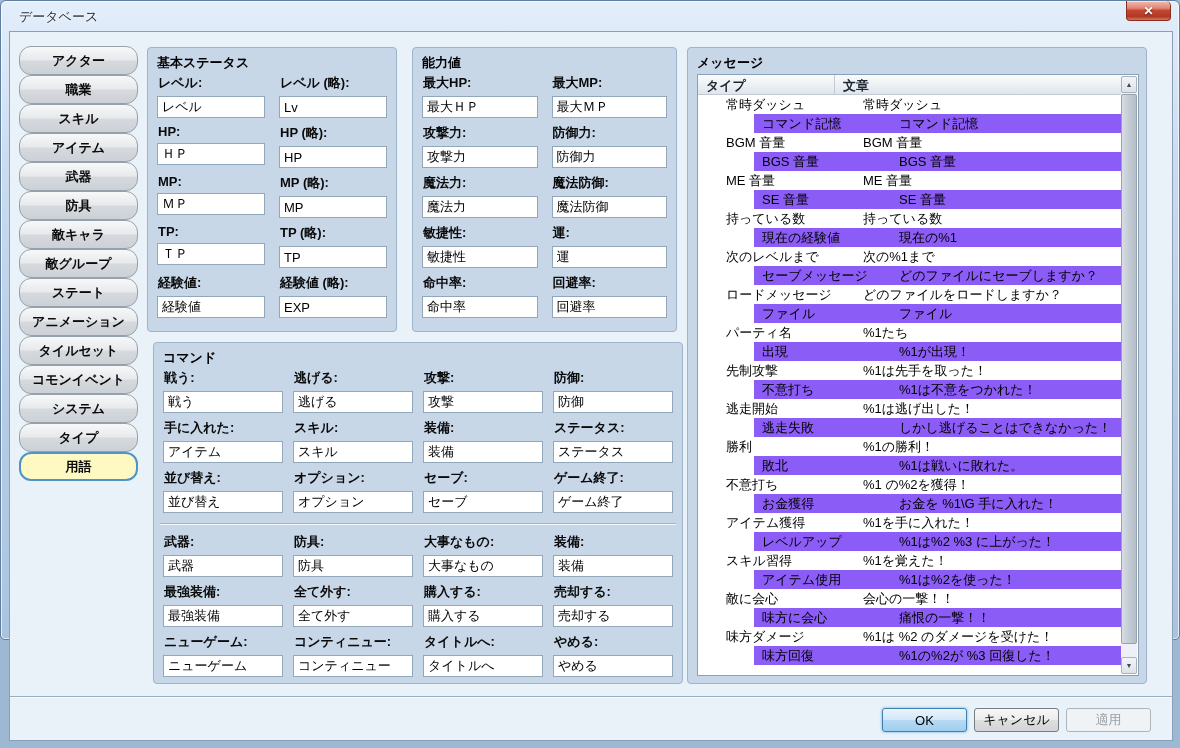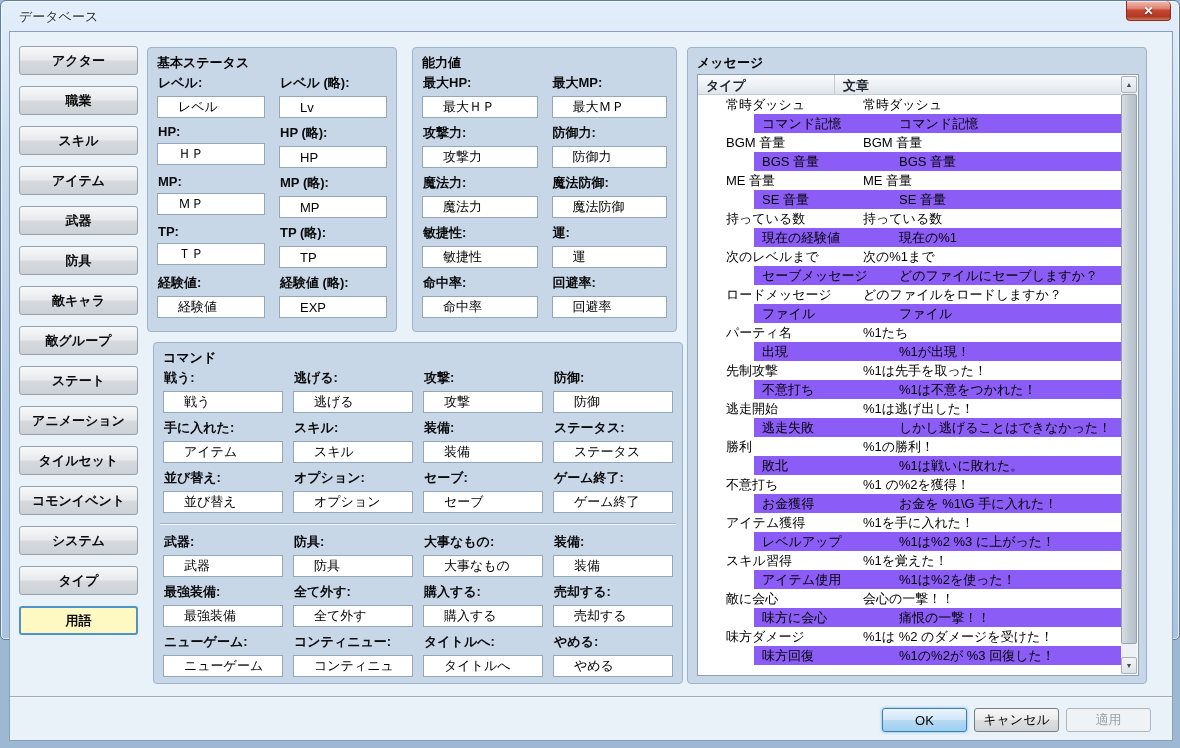--- a/index.html
+++ b/index.html
@@ -39,23 +39,23 @@
   
   .client {
     position:absolute; left:8px; top:30px; width:1164px; height:710px;
     background:#e9f1f9;
     border:1px solid #8aa0b8;
   }
 
   
   .sidebar { position:absolute; left:9px; top:14px; width:119px; }
   .tab {
-    height:29px; margin-bottom:11px;
+    height:29px; margin-bottom:0;
     background:linear-gradient(180deg,#f7f8f9 0%,#e7e9ec 48%,#d6dade 52%,#ccd1d7 100%);
-    border:1px solid #97a1ac; border-radius:3px;
+    border:1px solid #97a1ac; border-radius:12px;
     display:flex; align-items:center; justify-content:center;
     font-size:13px; font-weight:bold; color:#0b0b0b;
     cursor:pointer;
   }
   .tab.sel {
     background:#fef9c3;
     border:2px solid #4f93c9;
   }
 
   
@@ -81,21 +81,21 @@
            display:grid; grid-template-columns:repeat(4,1fr); column-gap:10px; grid-auto-rows:50px; }
   .cmd-sep { position:absolute; left:6px; right:6px; top:180px; height:2px;
              border-top:1px solid #9db3c8; border-bottom:1px solid rgba(255,255,255,.8); }
 
   .field { }
   .flabel { font-size:13px; font-weight:bold; color:#0a0a0a; margin:0 0 4px 1px; white-space:nowrap; }
   .finput {
     width:100%; height:22px;
     border:1px solid #93a7bb; background:#fff;
     font-family:"Liberation Sans", sans-serif; font-size:13px; color:#000;
-    padding:1px 20px;
+    padding:1px 4px;
   }
 
   
   .table {
     position:absolute; left:9px; top:26px; width:442px; height:602px;
     background:#fff; border:1px solid #8aa0b6;
   }
   .thead {
     position:absolute; left:0; right:17px; top:0; height:20px;
     background:linear-gradient(180deg,#fafbfc 0%,#ecf0f4 55%,#dfe5ec 100%);

